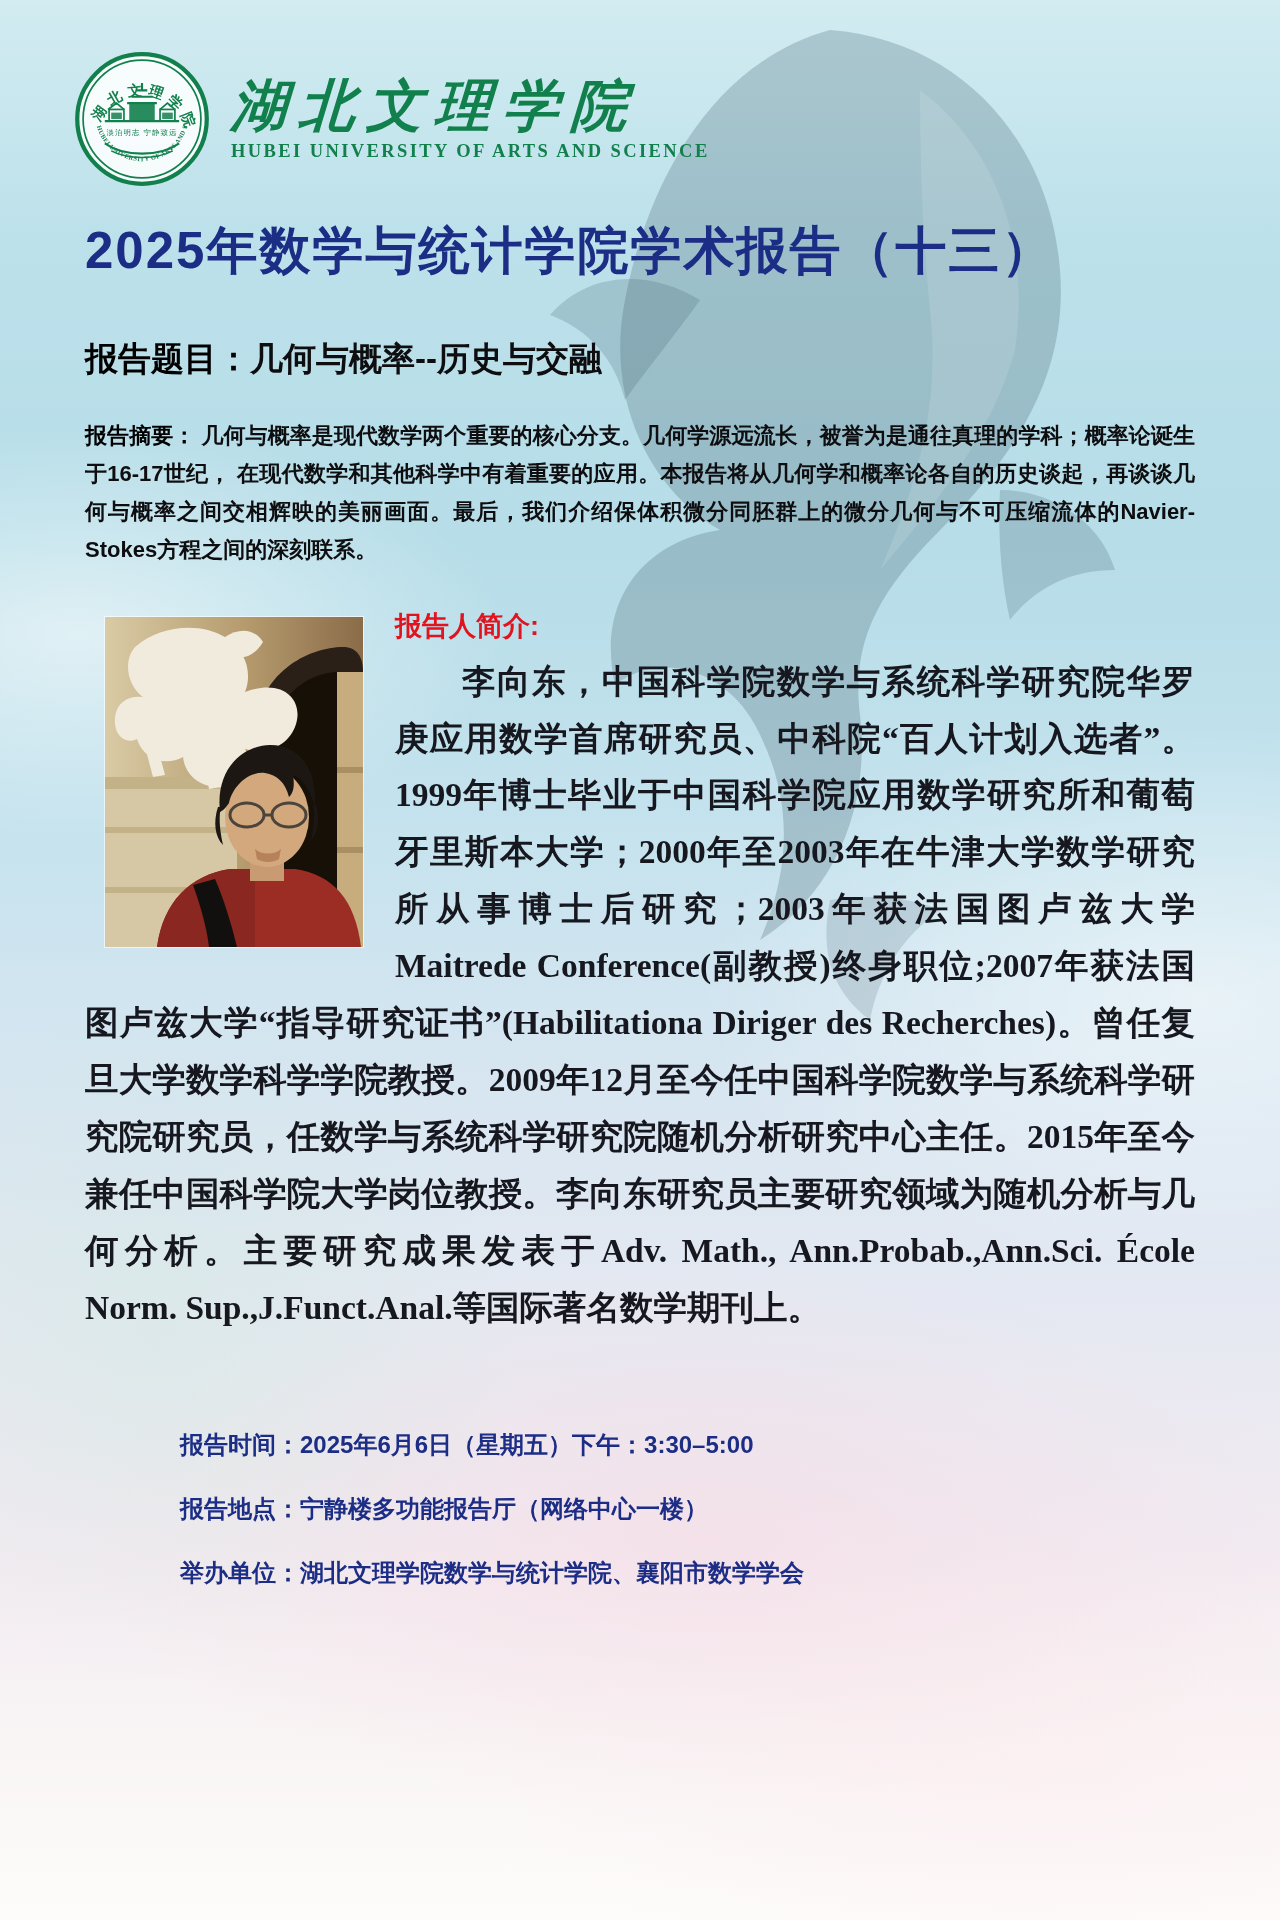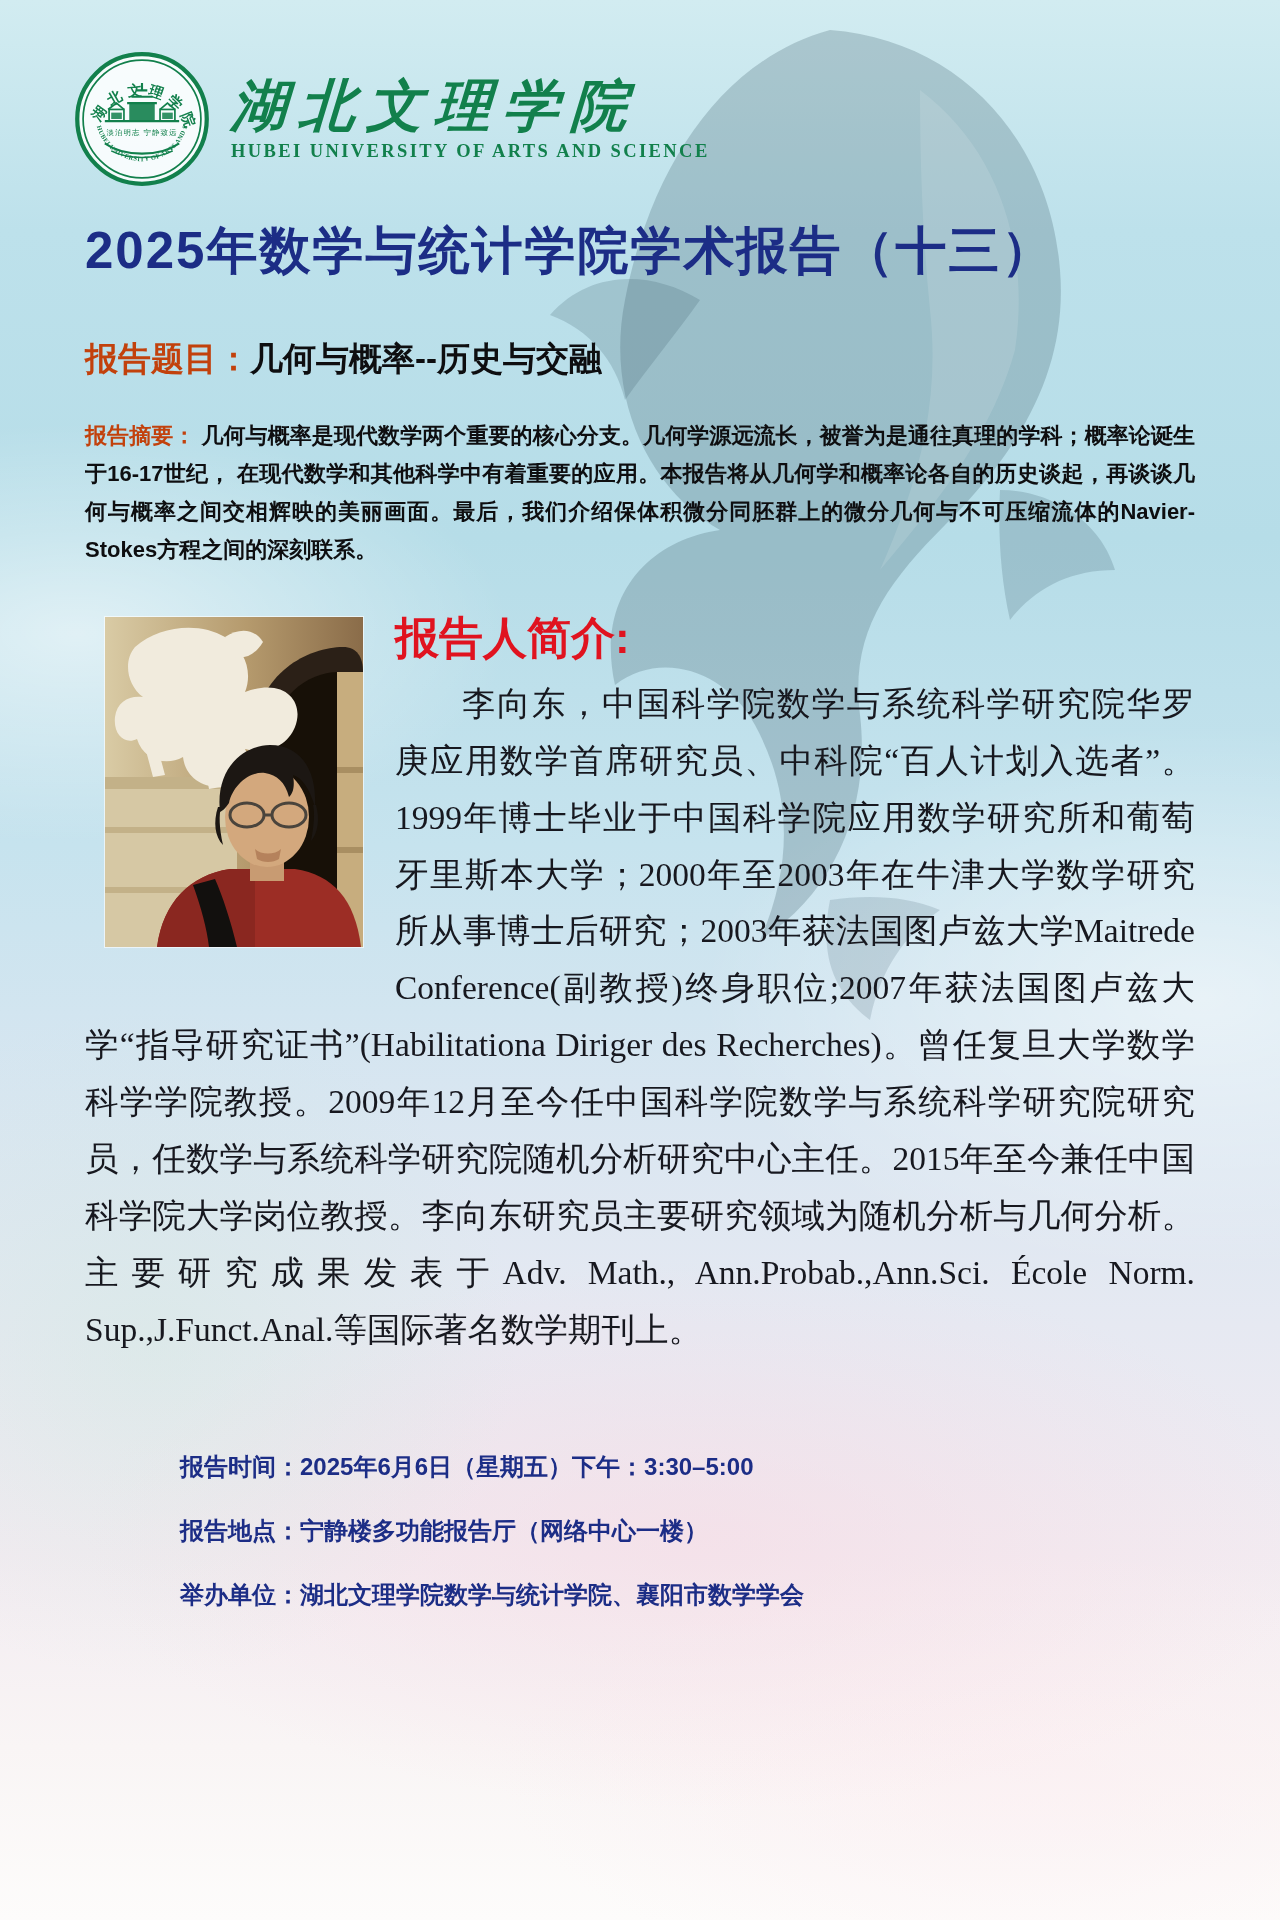--- a/index.html
+++ b/index.html
@@ -33,43 +33,43 @@
 
   
   .title{
     margin-top:34px;text-align:left;color:#1c2d86;
     font-size:51px;font-weight:900;letter-spacing:2px;line-height:1.15;
   }
 
   
   .rows{margin-top:56px;}
   .row{font-size:33px;font-weight:bold;margin-bottom:36px;line-height:1.35;}
-  .lbl{color:#c2410c;}
+  .lbl{color:#000000;}
   .val{color:#0e0e10;margin-top:44px;}
 
   
   .abstract{
     margin-top:6px;font-size:22px;font-weight:bold;color:#0e0e10;
     line-height:1.72;text-align:justify;
   }
   .abstract .lbl{margin-right:6px;}
 
   
   .profile{margin-top:40px;font-family:"Liberation Serif",serif;}
   .photo{
     float:left;width:258px;height:330px;margin:8px 32px 14px 20px;
     box-shadow:0 0 0 1px rgba(255,255,255,.6);
   }
   .photo svg{width:100%;height:100%;display:block;}
   .profile-heading{
-    margin:4px 0 10px 0;color:#e0131f;font-size:44px;font-weight:bold;
+    margin:4px 0 10px 0;color:#e0131f;font-size:27px;font-weight:bold;
     font-family:"Liberation Sans",sans-serif;line-height:1.3;
   }
   .bio{
-    margin:0;font-size:33.5px;font-weight:normal;color:#17181f;
+    margin:0;font-size:33.5px;font-weight:bold;color:#17181f;
     line-height:1.70;text-align:justify;text-indent:2em;
   }
 
   
   .footer{margin:92px 0 0 95px;}
   .frow{font-size:24px;font-weight:bold;color:#1c2d86;margin-bottom:33px;line-height:1.3;}
 </style>
 </head>
 <body>
 

